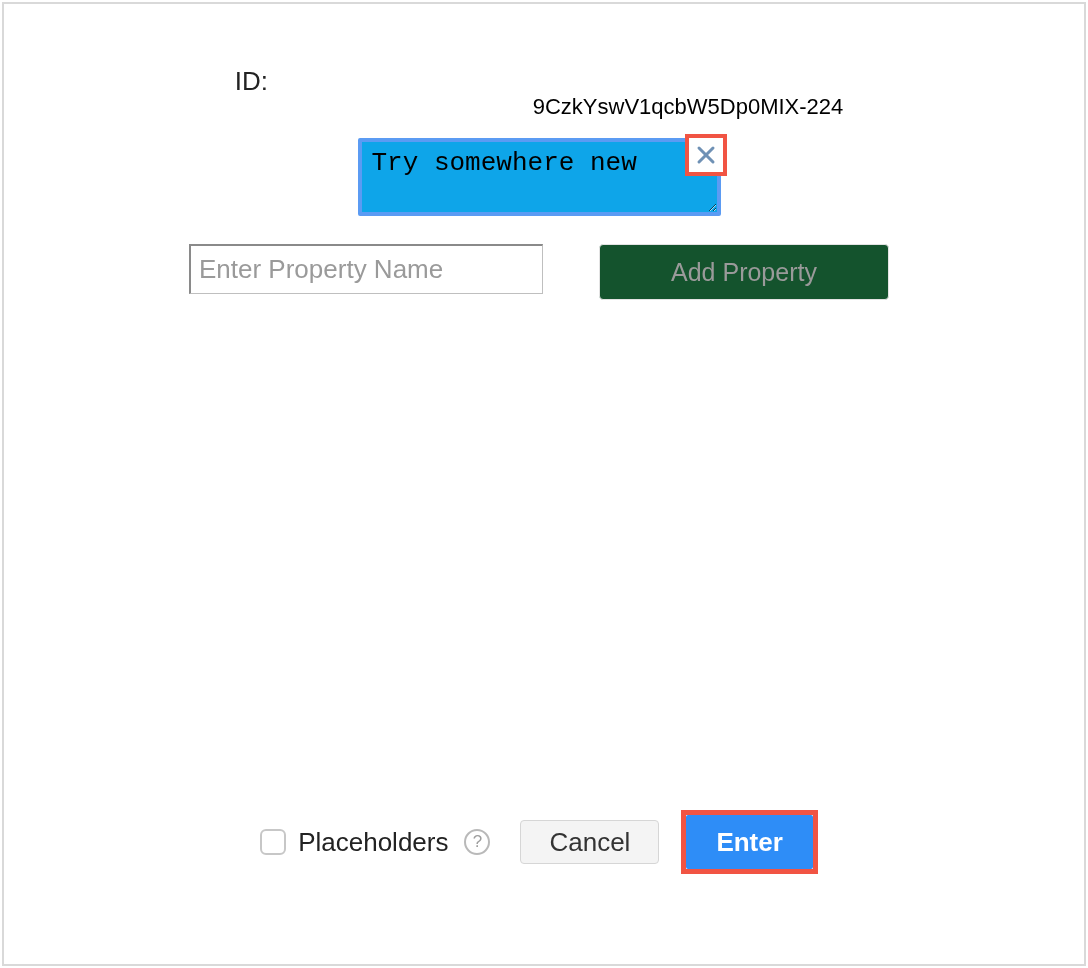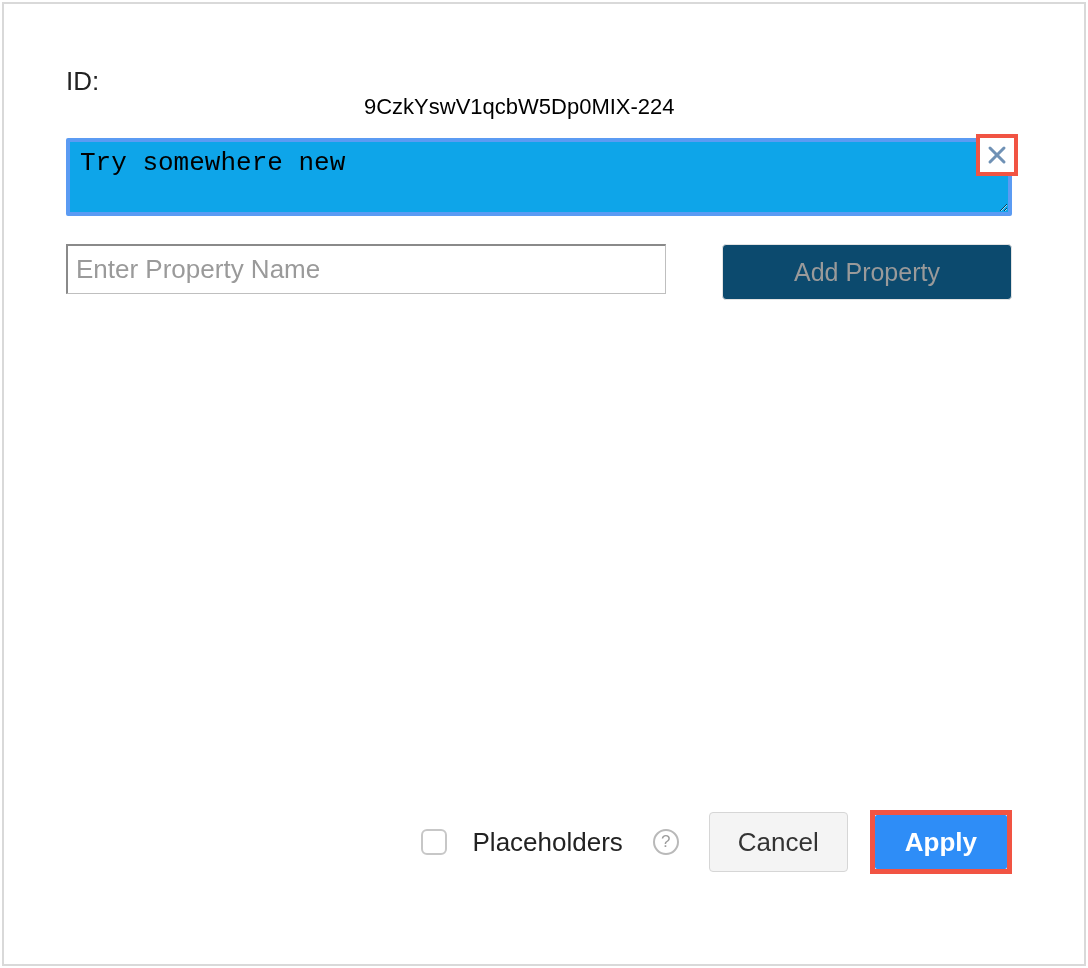--- a/index.html
+++ b/index.html
@@ -15,20 +15,21 @@
     }
     .panel {
       border: 2px solid #d9d9d9;
       width: 1084px;
       height: 964px;
       margin: 2px;
       padding: 60px 72px 40px 62px;
       position: relative;
       display: flex;
       flex-direction: column;
+      align-items: center;
     }
     .row {
       display: flex;
       align-items: flex-start;
       margin-bottom: 18px;
     }
     .label {
       width: 138px;
       font-size: 26px;
       color: #222;
@@ -92,39 +93,39 @@
       color: #333;
       outline: none;
     }
     .prop-name-input::placeholder {
       color: #9a9a9a;
     }
     .add-prop-btn {
       width: 290px;
       height: 56px;
       border: 1px solid #e3e3e3;
-      background: #0c4a6e;
+      background: #14532d;
       border-radius: 4px;
       font-size: 25px;
       color: #9a9a9a;
       cursor: default;
     }
 
     .footer {
       margin-top: auto;
       display: flex;
       align-items: center;
       justify-content: flex-end;
       gap: 22px;
       padding-bottom: 50px;
     }
     .placeholders-wrap {
       display: flex;
       align-items: center;
-      gap: 26px;
+      gap: 12px;
       margin-right: 8px;
     }
     .checkbox {
       width: 26px;
       height: 26px;
       border: 2px solid #c7c7c7;
       border-radius: 6px;
       background: #fff;
       cursor: pointer;
     }
@@ -139,21 +140,21 @@
       border-radius: 50%;
       display: flex;
       align-items: center;
       justify-content: center;
       font-size: 17px;
       color: #9d9d9d;
       margin-left: 4px;
       cursor: pointer;
     }
     .cancel-btn {
-      height: 60px;
+      height: 44px;
       padding: 0 28px;
       border: 1px solid #d6d6d6;
       background: #f4f4f4;
       border-radius: 4px;
       font-size: 26px;
       color: #333;
       cursor: pointer;
     }
     .apply-wrap {
       border: 5px solid #f15443;
@@ -201,17 +202,17 @@
   </div>
 
   <div class="footer">
     <div class="placeholders-wrap">
       <div class="checkbox"></div>
       <span class="placeholders-label">Placeholders</span>
       <span class="help-icon">?</span>
     </div>
     <button class="cancel-btn">Cancel</button>
     <span class="apply-wrap">
-      <button class="apply-btn">Apply</button>
+      <button class="apply-btn">Enter</button>
     </span>
   </div>
 
 </div>
 
 </body></html>

